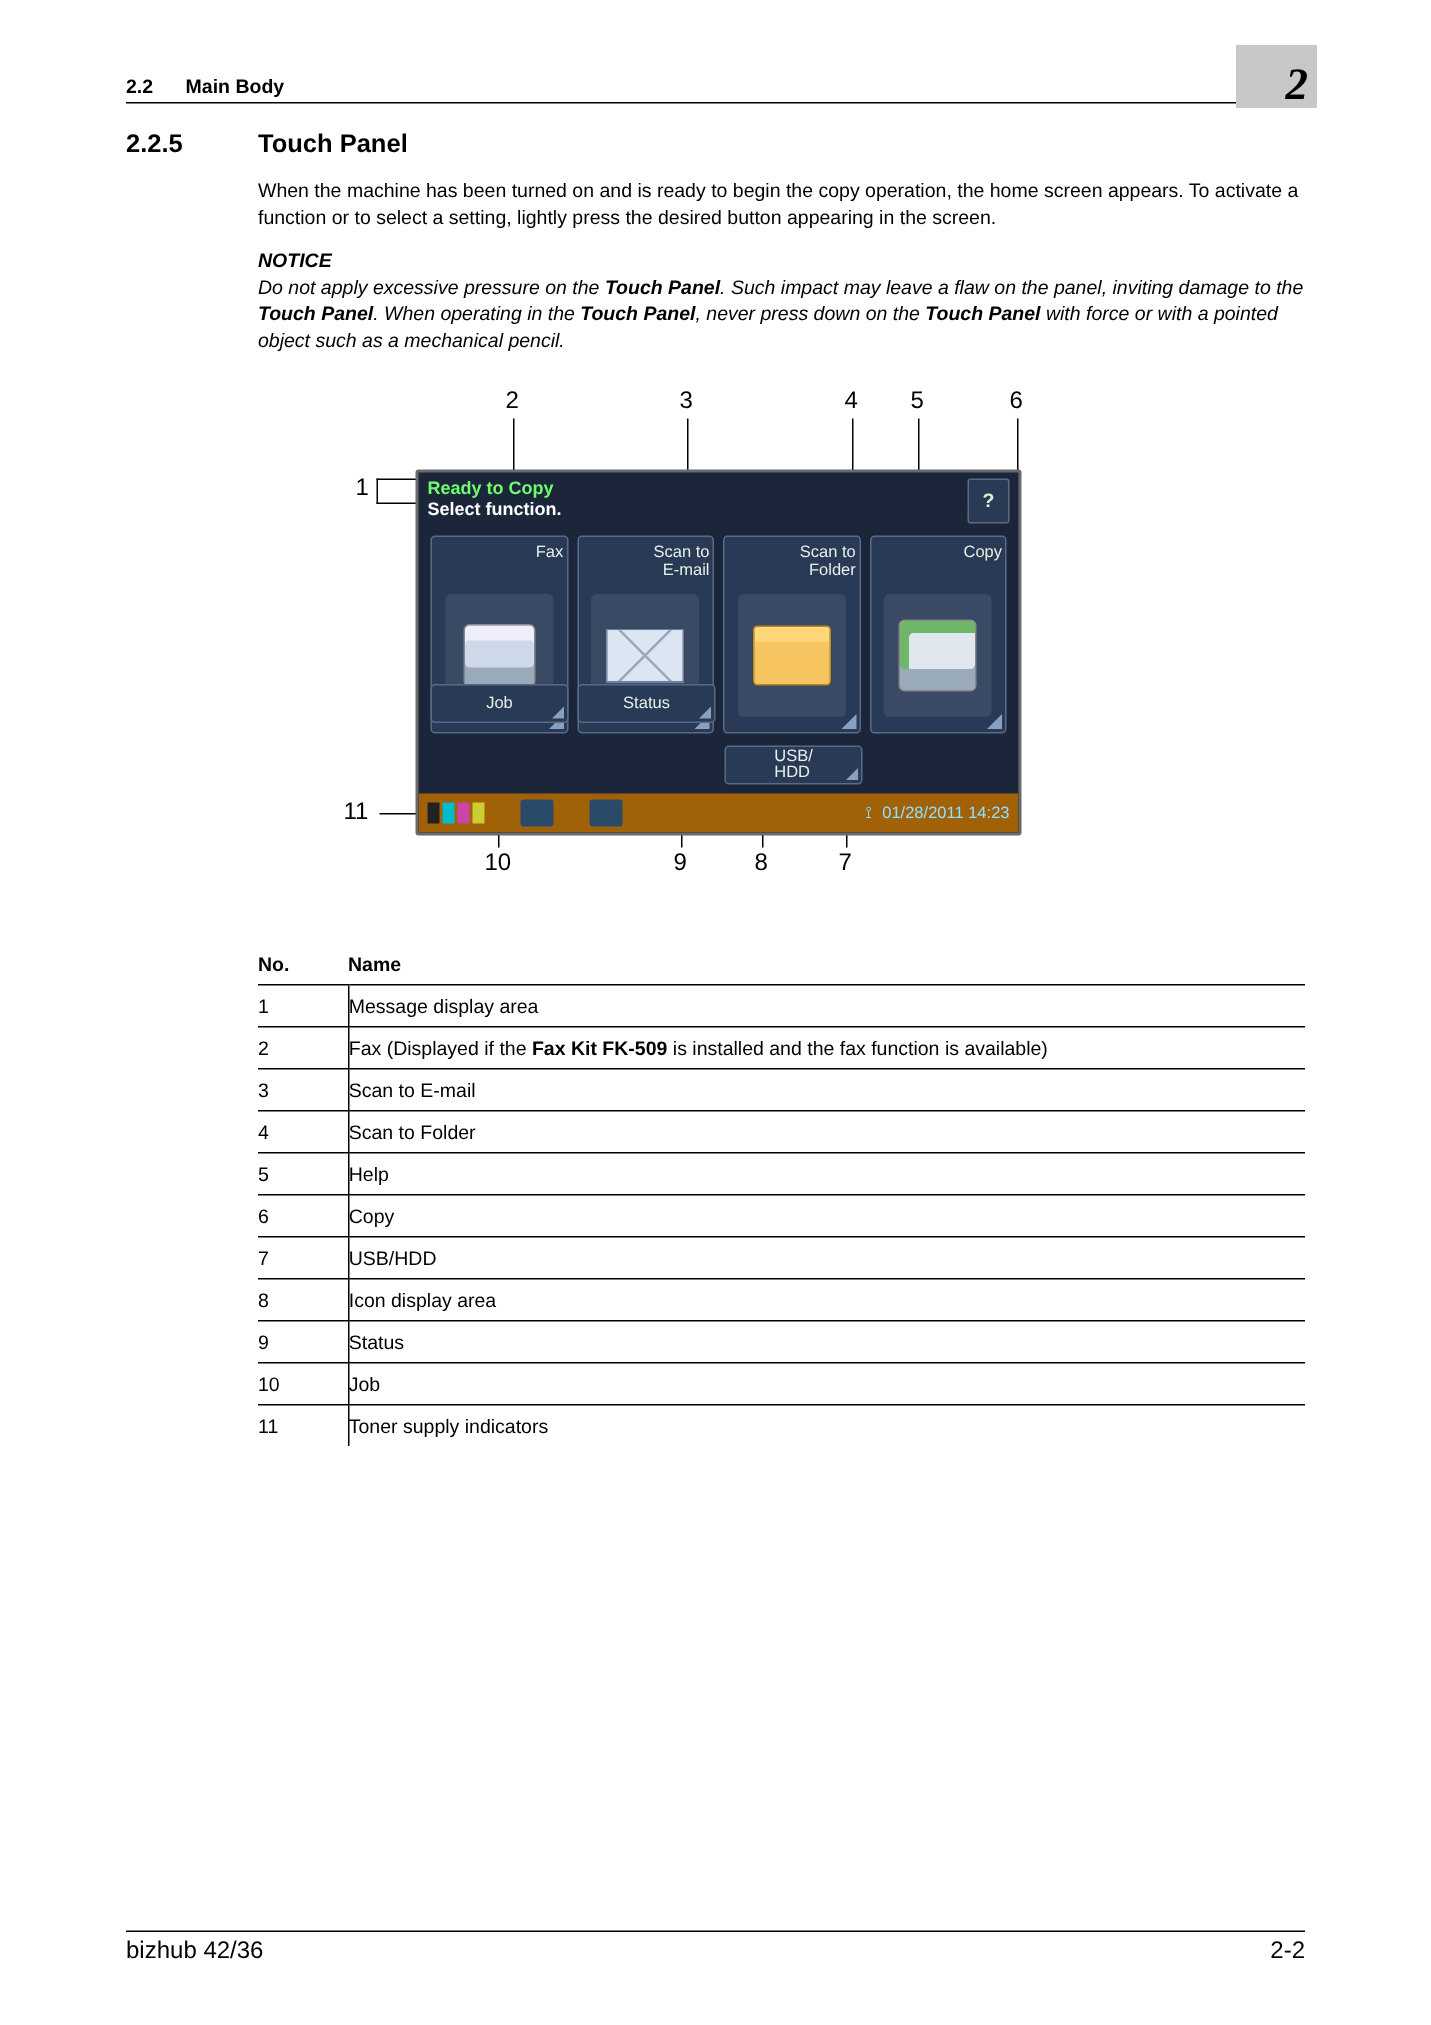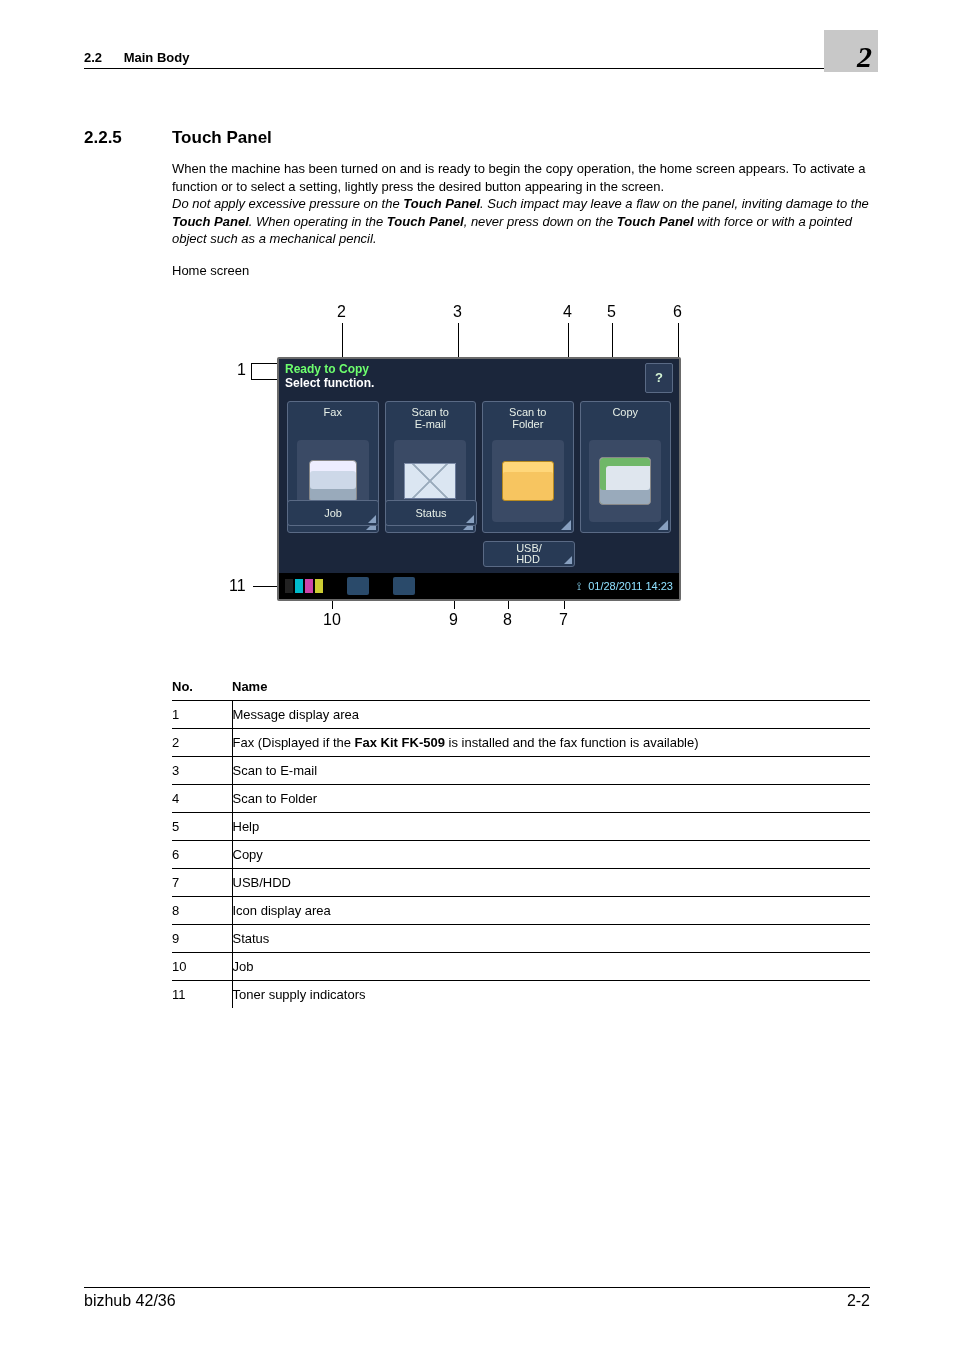--- a/index.html
+++ b/index.html
@@ -60,21 +60,20 @@
   }
   .h225-row {
     display: flex;
     align-items: baseline;
     margin-bottom: 12px;
   }
   .h225-num {
     font-weight: bold;
     font-size: 17px;
     width: 88px;
-    margin-top: 42px;
   }
   .h225-title {
     font-weight: bold;
     font-size: 17px;
   }
   .body-block {
     margin-left: 88px;
     font-size: 13px;
     line-height: 1.35;
   }
@@ -149,21 +148,21 @@
   .shot-tile {
     flex: 1;
     background: #283a55;
     border: 1px solid #5a6a85;
     border-radius: 3px;
     height: 130px;
     position: relative;
     color: #e8f0e8;
   }
   .shot-tile .tlabel {
-    text-align: center;
+    text-align: right;
     font-size: 11px;
     padding: 4px 2px 0;
     line-height: 1.1;
     min-height: 26px;
   }
   .shot-tile .ticon {
     position: absolute;
     left: 10%; right: 10%;
     top: 38px; bottom: 10px;
     background: #3a4a65;
@@ -199,21 +198,21 @@
     display:flex;align-items:center;justify-content:center;
     position:relative;
   }
   .shot-btn .corner {
     position: absolute; right:2px; bottom:2px;
     width:0;height:0;border-left:8px solid transparent;border-bottom:8px solid #88a0c0;
   }
   .shot-statusbar {
     position:absolute;
     left:0;right:0;bottom:0;height:26px;
-    background:#000000;
+    background:#a16207;
     display:flex;align-items:center;
     color:#8fe0ff;
     font-size:11px;
   }
   .toner {
     margin-left:6px; display:flex; gap:2px; align-items:end;
   }
   .toner span { width:8px;background:#555;display:inline-block;}
   .toner .k{height:14px;background:#222;} .toner .c{height:14px;background:#0bc;}
   .toner .m{height:14px;background:#c4a;} .toner .y{height:14px;background:#cc3;}
@@ -275,25 +274,25 @@
 
   <div class="content">
 
     <div class="h225-row">
       <div class="h225-num">2.2.5</div>
       <div class="h225-title">Touch Panel</div>
     </div>
 
     <div class="body-block">When the machine has been turned on and is ready to begin the copy operation, the home screen appears. To activate a function or to select a setting, lightly press the desired button appearing in the screen.</div>
 
+    <div class="body-block notice-label">NOTICE</div>
     <div class="body-block notice-body">
       <span>Do not apply excessive pressure on the </span><span class="tp">Touch Panel</span><span>. Such impact may leave a flaw on the panel, inviting damage to the </span><span class="tp">Touch Panel</span><span>. When operating in the </span><span class="tp">Touch Panel</span><span>, never press down on the </span><span class="tp">Touch Panel</span><span> with force or with a pointed object such as a mechanical pencil.</span>
     </div>
 
-    <div class="body-block homescreen-label">Home screen</div>
 
     <div class="shot-wrap">
 
       <div class="callout-num" style="left:140px;top:4px;">2</div>
       <div class="callout-num" style="left:256px;top:4px;">3</div>
       <div class="callout-num" style="left:366px;top:4px;">4</div>
       <div class="callout-num" style="left:410px;top:4px;">5</div>
       <div class="callout-num" style="left:476px;top:4px;">6</div>
 
       <div class="callout-line" style="left:145px;top:24px;width:1px;height:52px;"></div>

